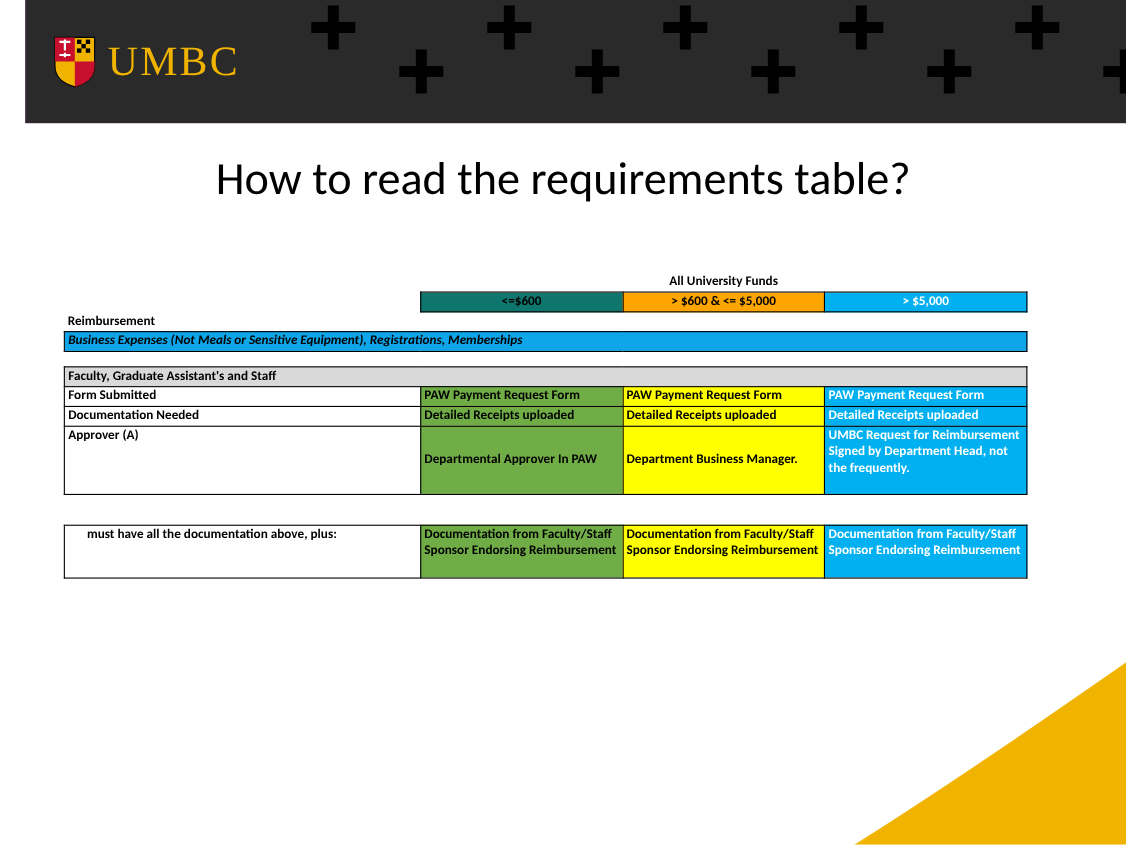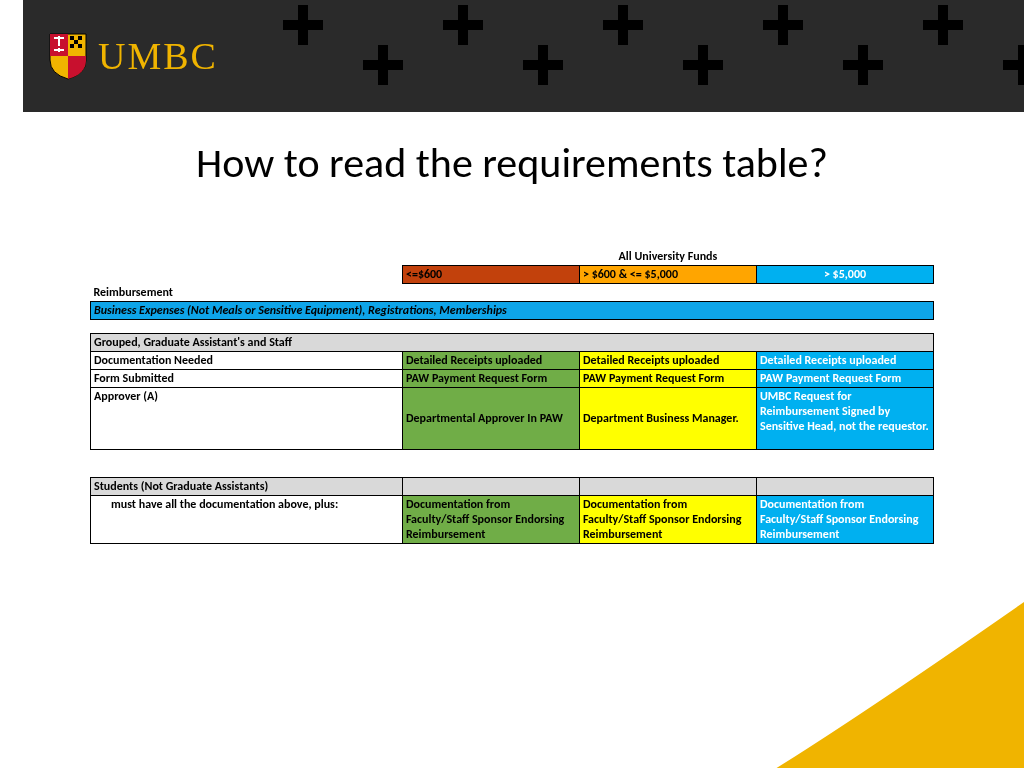--- a/index.html
+++ b/index.html
@@ -9,33 +9,33 @@
   .header-pattern .cross { position:absolute; width:40px; height:40px; }
   .header-pattern .cross::before,
   .header-pattern .cross::after { content:""; position:absolute; background:#000; }
   .header-pattern .cross::before { left:15px; top:0; width:10px; height:40px; }
   .header-pattern .cross::after { top:15px; left:0; height:10px; width:40px; }
   .logo-wrap { position:relative; z-index:2; display:flex; align-items:center; height:100%; padding-left:25px; gap:10px; }
   .shield { width:40px; height:48px; position:relative; }
   .shield svg { width:100%; height:100%; }
   .logo-text { font-family:'Times New Roman',serif; color:#f0b400; font-size:38px; letter-spacing:2px; font-weight:400; }
   .title { text-align:center; font-size:42px; font-weight:400; margin-top:25px; color:#000; }
-  .content { padding:60px 90px 0 90px; }
+  .content { padding:60px 90px 0 58px; }
 
   table { border-collapse:collapse; width:100%; table-layout:fixed; }
   td { font-size:12px; padding:1px 3px; vertical-align:top; line-height:1.25; border:1px solid #000; font-weight:bold; }
   td.noborder { border:none; }
   .col-label { width:37%; }
   .col-a { width:21%; }
   .col-b { width:21%; }
   .col-c { width:21%; }
 
   .hdr-funds { text-align:center; font-weight:bold; border:none; }
-  .pill-green { background:#c2410c; color:#000; }
-  .pill-orange { background:#ffa500; color:#000; }
+  .pill-green { background:#0f766e; color:#000; text-align:center; }
+  .pill-orange { background:#ffa500; color:#000; text-align:center; }
   .pill-blue  { background:#00b0f0; color:#fff; text-align:center;margin-top:25px; }
 
   .lbl-plain { background:#fff; font-weight:bold; border:none; }
   .band-tan  { background:#0ea5e9; font-style:italic; font-weight:bold; }
   .band-lightblue { background:#d9e8f5; font-style:italic; font-weight:bold; }
   .band-grey { background:#d9d9d9; font-weight:bold; }
   .cell-white { background:#fff; font-weight:bold; }
   .cg { background:#70ad47; color:#000; font-weight:bold; }
   .cy { background:#ffff00; color:#000; font-weight:bold; }
   .cb { background:#00b0f0; color:#fff; font-weight:bold; }
@@ -110,54 +110,48 @@
           <td class="noborder"></td>
           <td class="noborder"></td>
   </tr>
   <tr>
     <td class="band-tan" colspan="4">Business Expenses (Not Meals or Sensitive Equipment), Registrations, Memberships</td>
   </tr>
   <tr class="spacer">
           <td colspan="4"></td>
         </tr>
   <tr>
-    <td class="band-grey" colspan="4">Grouped, Graduate Assistant's and Staff</td>
+    <td class="band-grey" colspan="4">Faculty, Graduate Assistant's and Staff</td>
+  </tr>
+  <tr>
+    <td class="cell-white">Form Submitted</td>
+    <td class="cg">PAW Payment Request Form</td>
+    <td class="cy">PAW Payment Request Form</td>
+    <td class="cb">PAW Payment Request Form</td>
   </tr>
   <tr>
     <td class="cell-white">Documentation Needed</td>
     <td class="cg">Detailed Receipts uploaded</td>
     <td class="cy">Detailed Receipts uploaded</td>
     <td class="cb">Detailed Receipts uploaded</td>
   </tr>
   <tr>
-    <td class="cell-white">Form Submitted</td>
-    <td class="cg">PAW Payment Request Form</td>
-    <td class="cy">PAW Payment Request Form</td>
-    <td class="cb">PAW Payment Request Form</td>
-  </tr>
-  <tr>
     <td class="cell-white" style="height:62px">Approver (A)</td>
     <td class="cg" style="vertical-align:middle">Departmental Approver In PAW</td>
     <td class="cy" style="vertical-align:middle">Department Business Manager.</td>
-    <td class="cb">UMBC Request for Reimbursement Signed by Sensitive Head, not the requestor.</td>
+    <td class="cb">UMBC Request for Reimbursement Signed by Department Head, not the frequently.</td>
   </tr>
 
   <tr class="spacer">
           <td colspan="4"></td>
         </tr>
   <tr class="spacer">
           <td colspan="4"></td>
         </tr>
 
-  <tr>
-    <td class="band-grey">Students (Not Graduate Assistants)</td>
-    <td class="band-grey"></td>
-    <td class="band-grey"></td>
-    <td class="band-grey"></td>
-  </tr>
   <tr>
     <td class="cell-white indent" style="height:48px;font-weight:normal"><span style="font-weight:bold">must have all the documentation above, plus:</span></td>
     <td class="cg">Documentation from Faculty/Staff Sponsor Endorsing Reimbursement</td>
     <td class="cy">Documentation from Faculty/Staff Sponsor Endorsing Reimbursement</td>
     <td class="cb">Documentation from Faculty/Staff Sponsor Endorsing Reimbursement</td>
   </tr>
 </tbody>
     </table>
 
 </div>

